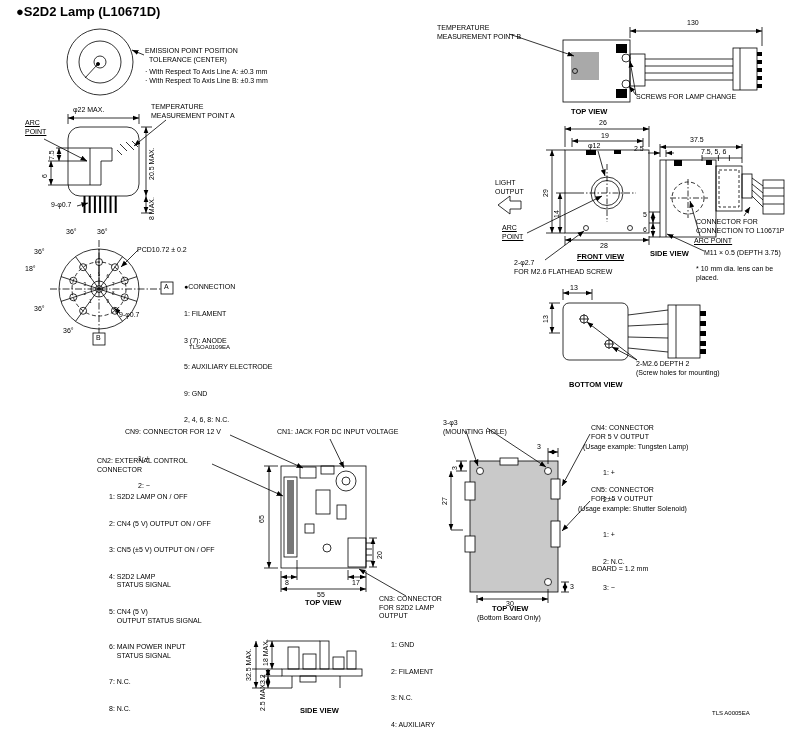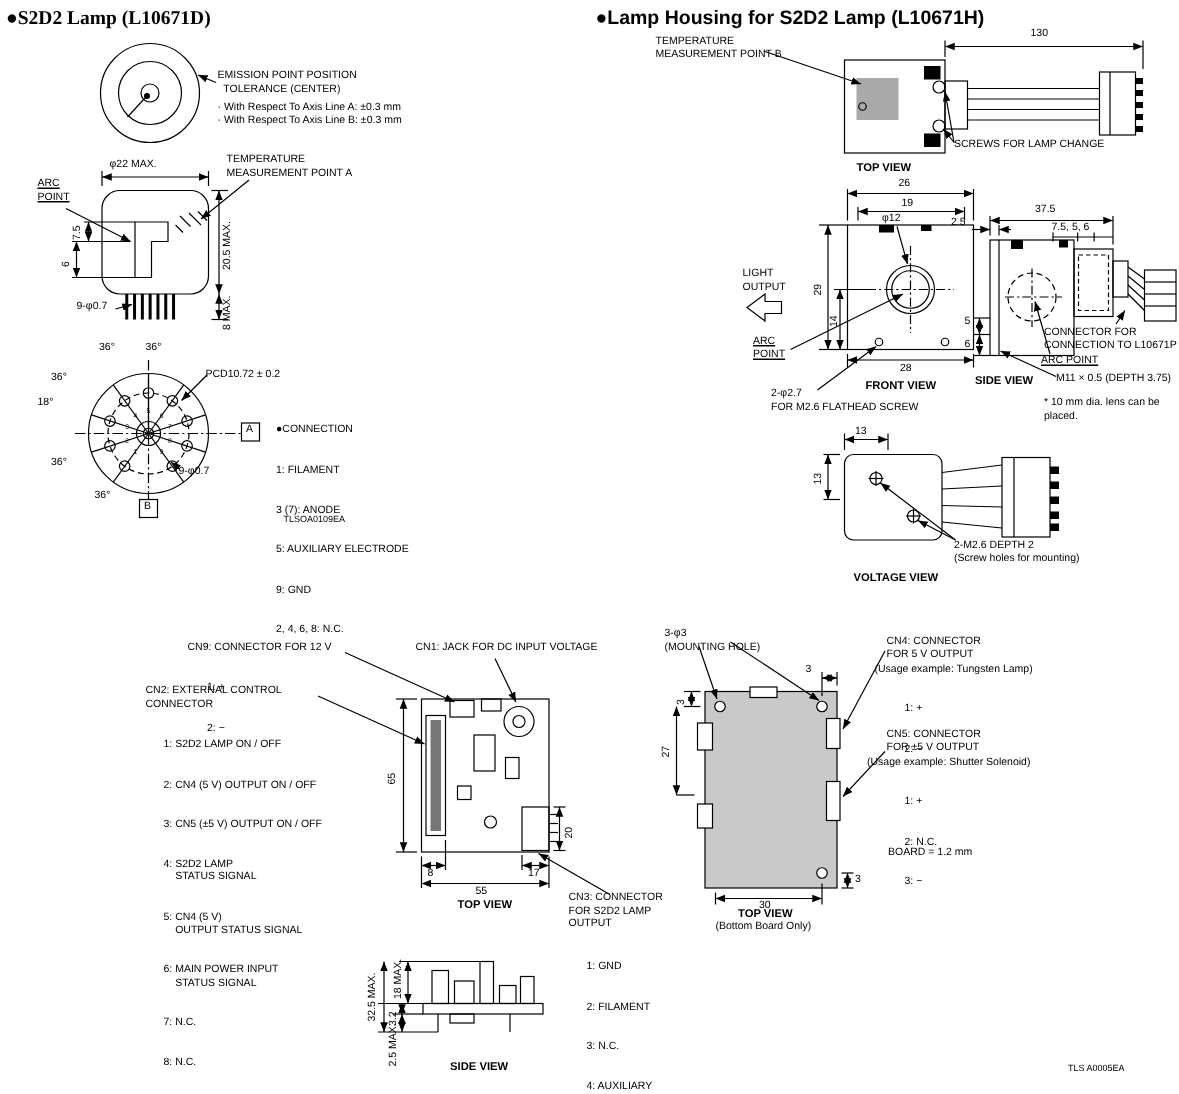--- a/index.html
+++ b/index.html
@@ -315,22 +315,21 @@
 <line x1="292" y1="688" x2="252" y2="688"></line>
 <line x1="256" y1="641" x2="256" y2="688" marker-start="url(#arr)" marker-end="url(#arr)"></line>
 <line x1="282" y1="676" x2="262" y2="676"></line>
 <line x1="268" y1="669" x2="268" y2="676" marker-start="url(#arr)" marker-end="url(#arr)"></line>
 <line x1="268" y1="676" x2="268" y2="688" marker-start="url(#arr)" marker-end="url(#arr)"></line>
 </g>
 
 </g>
 </svg>
 
-<div class="lbl t" style="left:4px;top:4px;font-family:Liberation Serif, serif;">●S2D2 Lamp (L10671D)</div>
-<div class="lbl t" style="left:397px;top:4px;">●Lamp Housing for S2D2 Lamp (L10671H)</div>
+<div class="lbl t" style="left:16px;top:4px;">●S2D2 Lamp (L10671D)</div>
 
 <div class="lbl" style="left:145px;top:47px;">EMISSION POINT POSITION
   TOLERANCE (CENTER)</div>
 <div class="lbl" style="left:145px;top:68px;">· With Respect To Axis Line A: ±0.3 mm
 · With Respect To Axis Line B: ±0.3 mm</div>
 <div class="lbl" style="left:73px;top:106px;">φ22 MAX.</div>
 <div class="lbl" style="left:151px;top:103px;">TEMPERATURE
 MEASUREMENT POINT A</div>
 <div class="lbl ul" style="left:25px;top:119px;">ARC
 POINT</div>
@@ -367,39 +366,39 @@
 <div class="lbl" style="left:599px;top:119px;">26</div>
 <div class="lbl" style="left:601px;top:132px;">19</div>
 <div class="lbl" style="left:588px;top:142px;">φ12</div>
 <div class="lbl v" style="left:542px;top:197px;">29</div>
 <div class="lbl v" style="left:553px;top:218px;">14</div>
 <div class="lbl" style="left:600px;top:242px;">28</div>
 <div class="lbl" style="left:495px;top:179px;">LIGHT
 OUTPUT</div>
 <div class="lbl ul" style="left:502px;top:224px;">ARC
 POINT</div>
-<div class="lbl vw" style="left:577px;top:252px;">FRONT VIEW</div>
+<div class="lbl vw" style="left:577px;top:252px;text-decoration:underline;">FRONT VIEW</div>
 <div class="lbl" style="left:514px;top:259px;">2-φ2.7
 FOR M2.6 FLATHEAD SCREW</div>
 <div class="lbl" style="left:634px;top:145px;">2.5</div>
 <div class="lbl" style="left:690px;top:136px;">37.5</div>
 <div class="lbl" style="left:701px;top:148px;">7.5, 5, 6</div>
 <div class="lbl" style="left:696px;top:218px;">CONNECTOR FOR
 CONNECTION TO L10671P</div>
 <div class="lbl ul" style="left:694px;top:237px;">ARC POINT</div>
 <div class="lbl" style="left:643px;top:211px;">5</div>
 <div class="lbl" style="left:643px;top:226px;">6</div>
 <div class="lbl" style="left:704px;top:249px;">M11 × 0.5 (DEPTH 3.75)</div>
 <div class="lbl vw" style="left:650px;top:249px;">SIDE VIEW</div>
 <div class="lbl" style="left:696px;top:265px;">* 10 mm dia. lens can be placed.</div>
 <div class="lbl" style="left:570px;top:284px;">13</div>
 <div class="lbl v" style="left:542px;top:323px;">13</div>
 <div class="lbl" style="left:636px;top:360px;">2-M2.6 DEPTH 2</div>
 <div class="lbl" style="left:636px;top:369px;">(Screw holes for mounting)</div>
-<div class="lbl vw" style="left:569px;top:380px;">VOLTAGE VIEW</div>
+<div class="lbl vw" style="left:569px;top:380px;">BOTTOM VIEW</div>
 
 <div class="lbl" style="left:125px;top:428px;">CN9: CONNECTOR FOR 12 V</div>
 <div class="lbl list" style="left:138px;top:438px;">
   <div>1: +</div>
   <div>2: −</div>
 </div>
 <div class="lbl" style="left:277px;top:428px;">CN1: JACK FOR DC INPUT VOLTAGE</div>
 <div class="lbl" style="left:97px;top:457px;">CN2: EXTERNAL CONTROL
 CONNECTOR</div>
 <div class="lbl list" style="left:109px;top:476px;">

